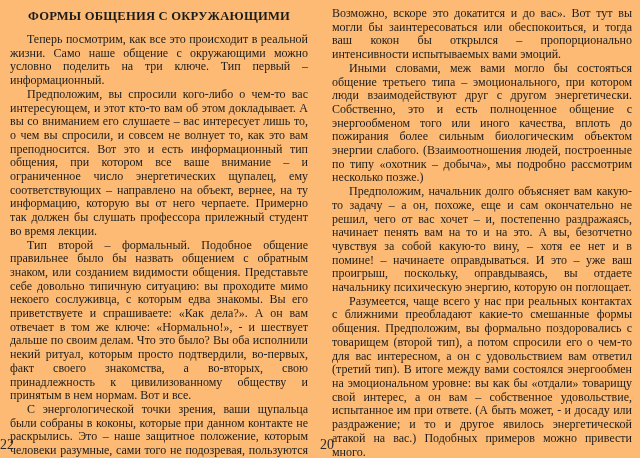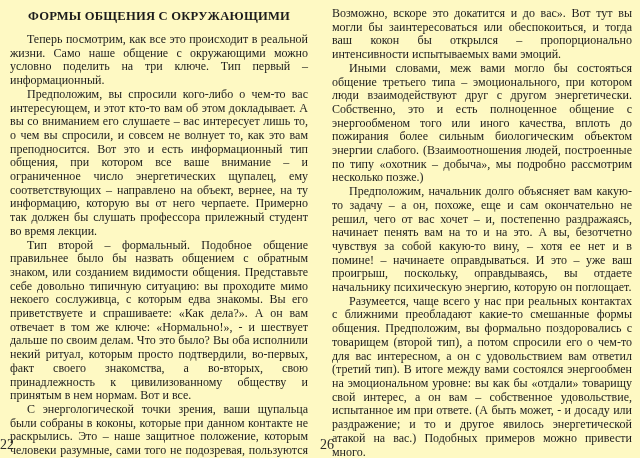--- a/index.html
+++ b/index.html
@@ -3,21 +3,21 @@
 <meta charset="utf-8">
 <style>
   html, body {
     margin: 0;
     padding: 0;
     background: #ffffff;
   }
   .book {
     width: 640px;
     height: 458px;
-    background: #fef9c3;
+    background: #fdba74;
     display: flex;
     overflow: hidden;
     font-family: "Liberation Serif", "DejaVu Serif", serif;
     color: #1c1c1c;
   }
   .page {
     position: relative;
     width: 50%;
     box-sizing: border-box;
     padding: 7px 10px 0 10px;
@@ -67,15 +67,15 @@
       </div>
     <div class="pagenum">22</div>
   </div>
   <div class="page right">
     <div class="body">
         <p class="no-indent"><span>Возможно, вскоре это докатится и до вас». Вот тут вы могли бы заинтересоваться или обеспокоиться, и тогда ваш кокон бы открылся – пропорционально интенсивности испытываемых вами эмоций.</span></p>
         <p><span>Иными словами, меж вами могло бы состояться общение </span><b>третьего типа – эмоционального</b><span>, при котором люди взаимодействуют друг с другом энергетически. Собственно, это и есть полноценное общение с энергообменом того или иного качества, вплоть до пожирания более сильным биологическим объектом энергии слабого. (Взаимоотношения людей, построенные по типу «охотник – добыча», мы подробно рассмотрим несколько позже.)</span></p>
         <p><span>Предположим, начальник долго объясняет вам какую-то задачу – а он, похоже, еще и сам окончательно не решил, чего от вас хочет – и, постепенно раздражаясь, начинает пенять вам на то и на это. А вы, безотчетно чувствуя за собой какую-то вину, – хотя ее нет и в помине! – начинаете оправдываться. И это – уже ваш проигрыш, поскольку, оправдываясь, вы отдаете начальнику психическую энергию, которую он поглощает.</span></p>
         <p><span>Разумеется, чаще всего у нас при реальных контактах с ближними преобладают какие-то смешанные формы общения. Предположим, вы формально поздоровались с товарищем (второй тип), а потом спросили его о чем-то для вас интересном, а он с удовольствием вам ответил (третий тип). В итоге между вами состоялся энергообмен на эмоциональном уровне: вы как бы «отдали» товарищу свой интерес, а он вам – собственное удовольствие, испытанное им при ответе. (А быть может, - и досаду или раздражение; и то и другое явилось энергетической атакой на вас.) Подобных примеров можно привести много.</span></p>
       </div>
-    <div class="pagenum">26</div>
+    <div class="pagenum">20</div>
   </div>
 </div>
 
 </body></html>

